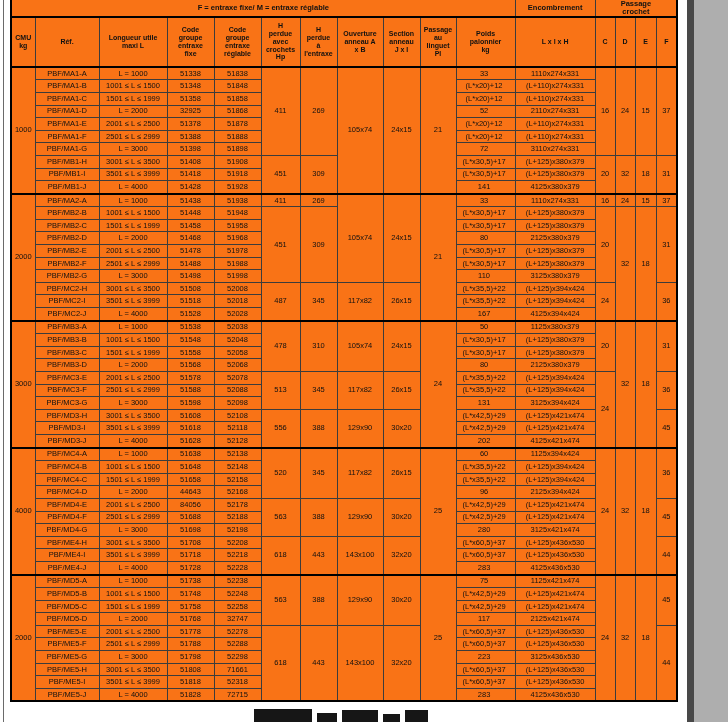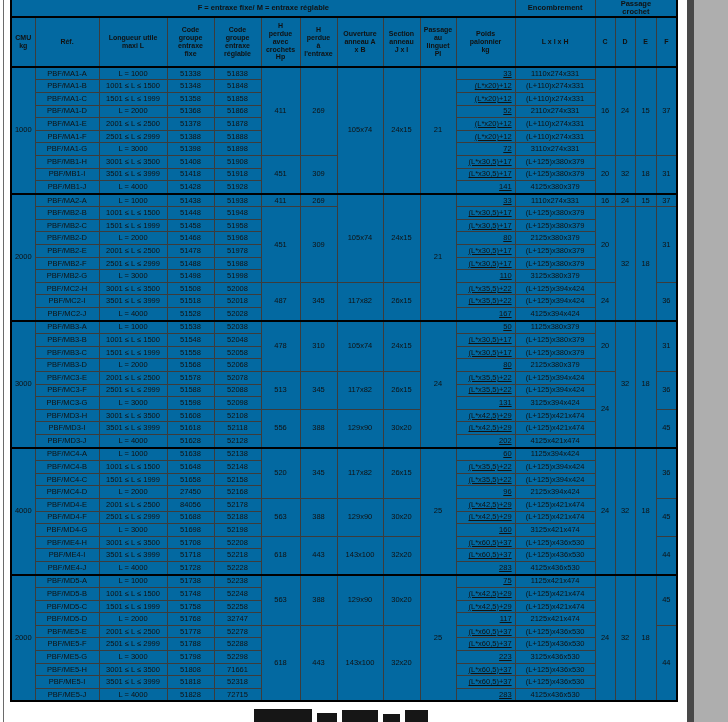--- a/index.html
+++ b/index.html
@@ -2,29 +2,29 @@
 <html><head>
 <meta charset="utf-8">
 <style>
   html,body{margin:0;padding:0;}
   body{width:728px;height:722px;position:relative;background:#ffffff;
        font-family:"Liberation Sans",sans-serif;overflow:hidden;color:#111;}
   .page-edge-line{position:absolute;left:3px;top:0;width:1px;height:722px;background:#6a6a6a;}
   .page-shadow{position:absolute;left:687px;top:0;width:7px;height:722px;background:#484848;}
   .viewer-gutter{position:absolute;left:694px;top:0;width:34px;height:722px;background:#aeaeae;}
   table.spec{position:absolute;left:10px;top:0;width:666px;border-collapse:collapse;
-             table-layout:fixed;border:2px solid #000;border-top:none;background:#0369a1;}
+             table-layout:fixed;border:2px solid #000;border-top:none;background:#f97316;}
   th,td{border:1px solid #3c3c3c;padding:0;text-align:center;vertical-align:middle;
         overflow:hidden;}
   thead th{font-weight:bold;font-size:7px;line-height:1.12;white-space:pre-line;}
   thead tr.strip th{height:12px;font-size:7.5px;border-top:none;border-bottom:2px solid #000;}
   thead tr.strip th.pc{vertical-align:bottom;line-height:1.05;}
   thead tr.main th{height:48px;border-bottom:2px solid #000;padding:0 1px;}
   tbody td{height:11.6px;font-size:7.5px;line-height:1.05;white-space:nowrap;}
-  tbody td.poids{text-align:right;padding-right:3px;text-decoration:underline;}
+  tbody td.poids{text-align:center;padding-right:3px;}
   tbody tr.gfirst td{border-top:2px solid #000;}
   .cutoff-logo{position:absolute;left:254px;top:706px;width:174px;height:16px;}
   .cutoff-logo div{position:absolute;background:#161616;}
   .frag1{left:0;top:3px;width:58px;height:13px;}
   .frag2{left:63px;top:7px;width:20px;height:9px;}
   .frag3{left:88px;top:4px;width:36px;height:12px;}
   .frag4{left:129px;top:8px;width:17px;height:8px;}
   .frag5{left:151px;top:4px;width:23px;height:12px;}
 </style>
 </head>
@@ -132,21 +132,21 @@
         <td>PBF/MA1-C</td>
         <td>1501 ≤ L ≤ 1999</td>
         <td>51358</td>
         <td>51858</td>
         <td class="poids">(L*x20)+12</td>
         <td>(L+110)x274x331</td>
       </tr>
       <tr>
         <td>PBF/MA1-D</td>
         <td>L = 2000</td>
-        <td>51368</td>
+        <td>32925</td>
         <td>51868</td>
         <td class="poids">52</td>
         <td>2110x274x331</td>
       </tr>
       <tr>
         <td>PBF/MA1-E</td>
         <td>2001 ≤ L ≤ 2500</td>
         <td>51378</td>
         <td>51878</td>
         <td class="poids">(L*x20)+12</td>
@@ -431,21 +431,21 @@
         <td>PBF/MC4-C</td>
         <td>1501 ≤ L ≤ 1999</td>
         <td>51658</td>
         <td>52158</td>
         <td class="poids">(L*x35,5)+22</td>
         <td>(L+125)x394x424</td>
       </tr>
       <tr>
         <td>PBF/MC4-D</td>
         <td>L = 2000</td>
-        <td>27450</td>
+        <td>44643</td>
         <td>52168</td>
         <td class="poids">96</td>
         <td>2125x394x424</td>
       </tr>
       <tr>
         <td>PBF/MD4-E</td>
         <td>2001 ≤ L ≤ 2500</td>
         <td>84056</td>
         <td>52178</td>
         <td rowspan="3">563</td>
@@ -462,21 +462,21 @@
         <td>51688</td>
         <td>52188</td>
         <td class="poids">(L*x42,5)+29</td>
         <td>(L+125)x421x474</td>
       </tr>
       <tr>
         <td>PBF/MD4-G</td>
         <td>L = 3000</td>
         <td>51698</td>
         <td>52198</td>
-        <td class="poids">160</td>
+        <td class="poids">280</td>
         <td>3125x421x474</td>
       </tr>
       <tr>
         <td>PBF/ME4-H</td>
         <td>3001 ≤ L ≤ 3500</td>
         <td>51708</td>
         <td>52208</td>
         <td rowspan="3">618</td>
         <td rowspan="3">443</td>
         <td rowspan="3">143x100</td>

